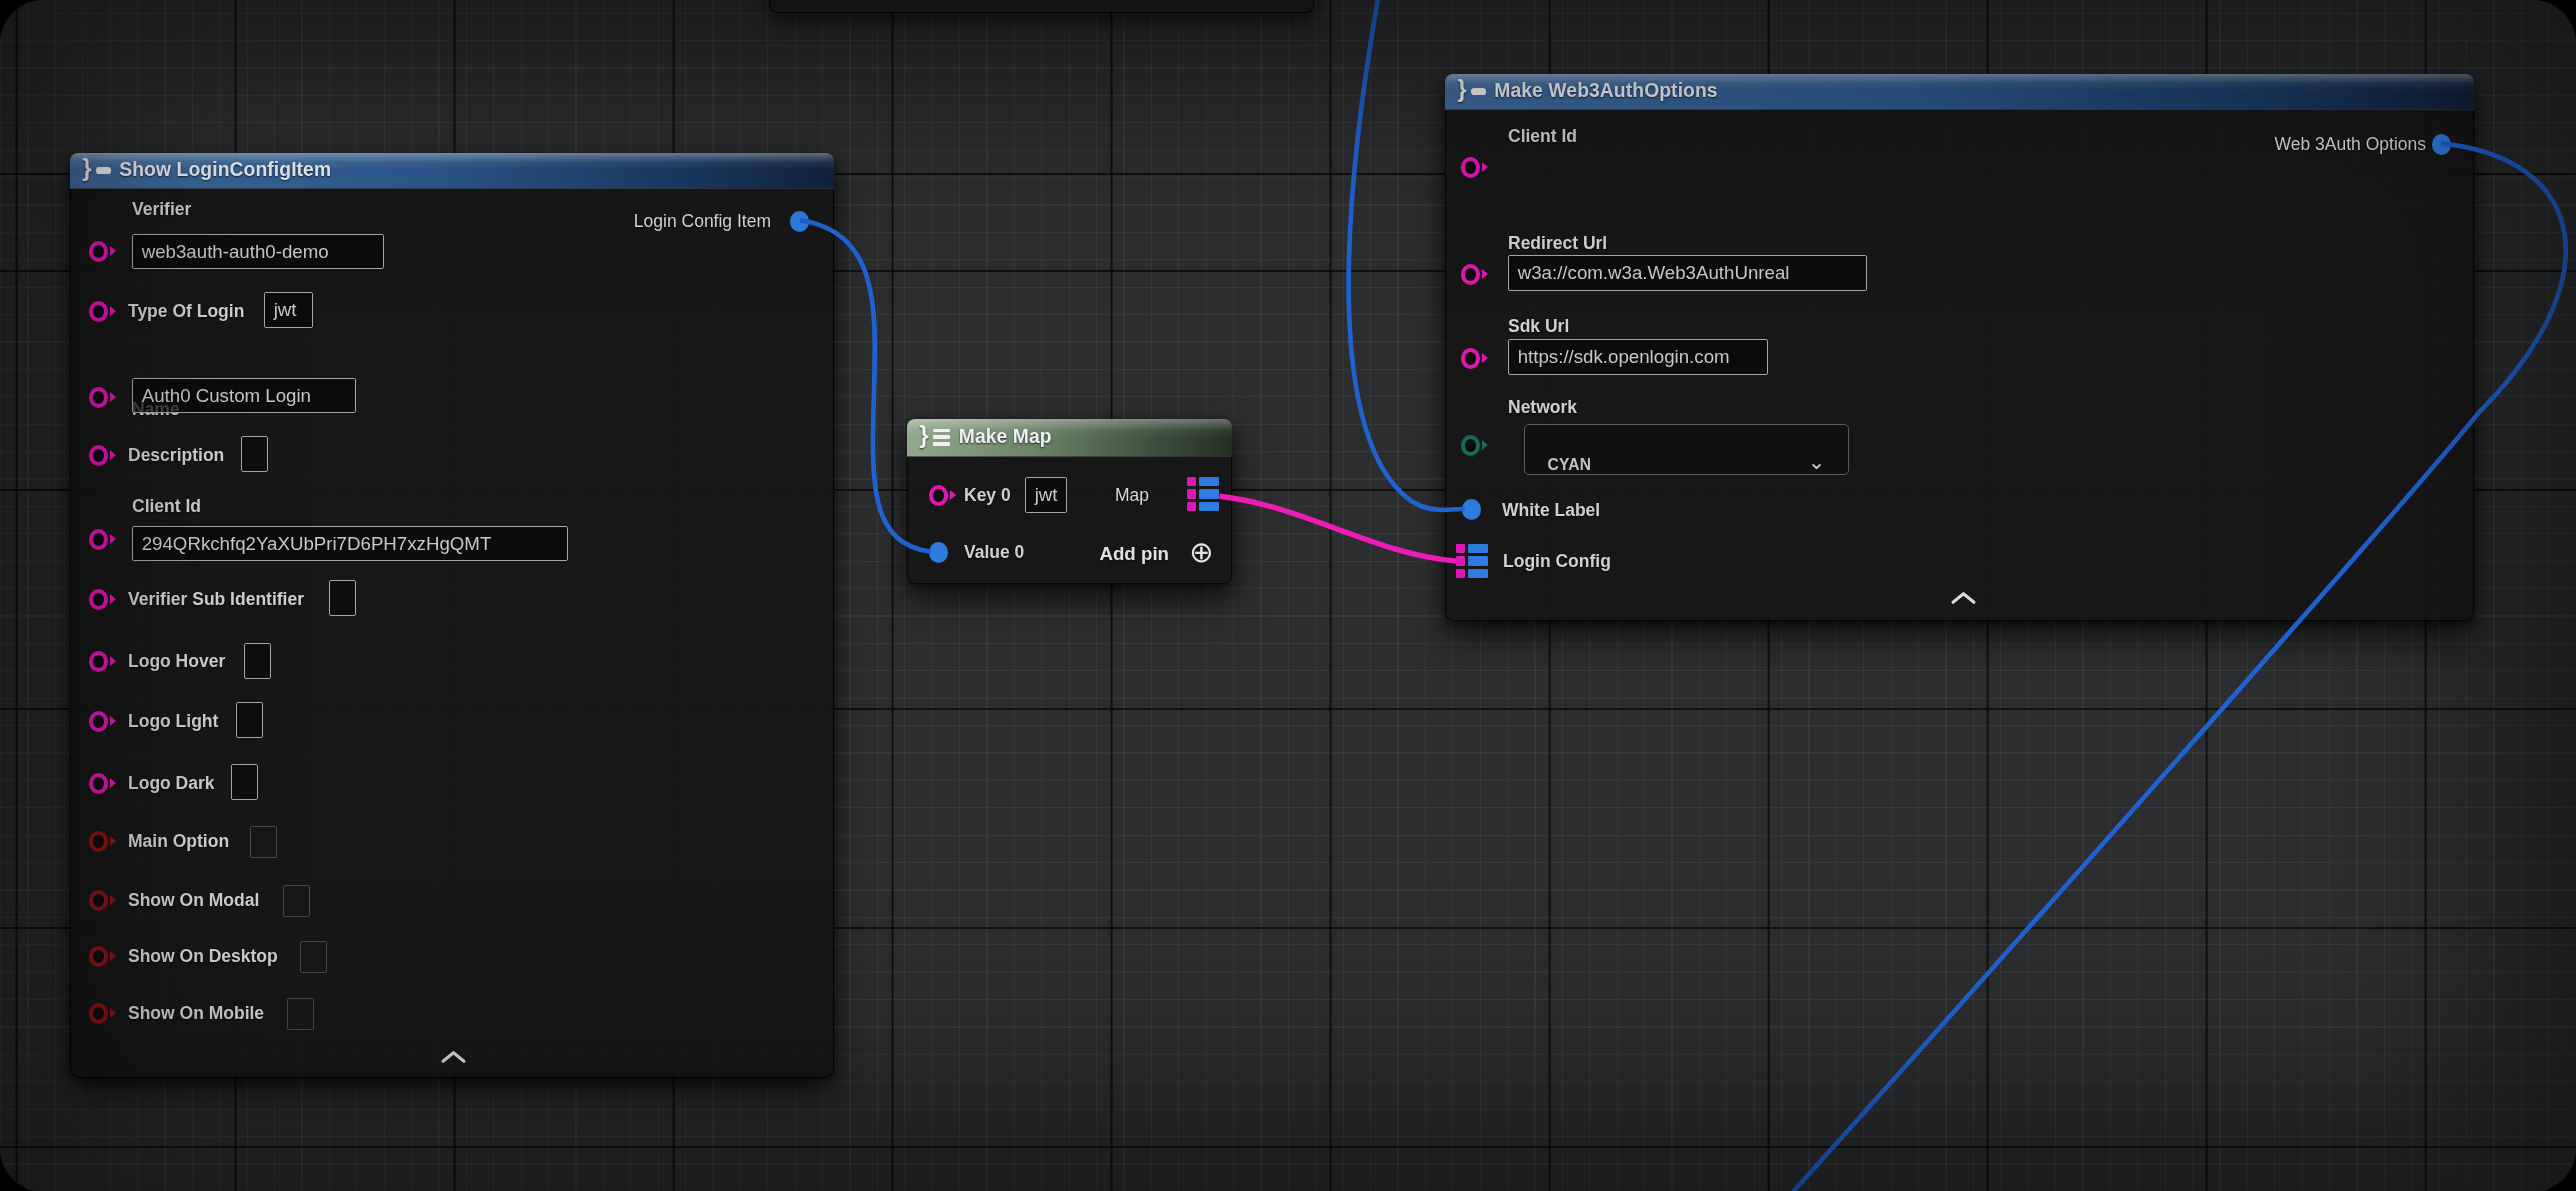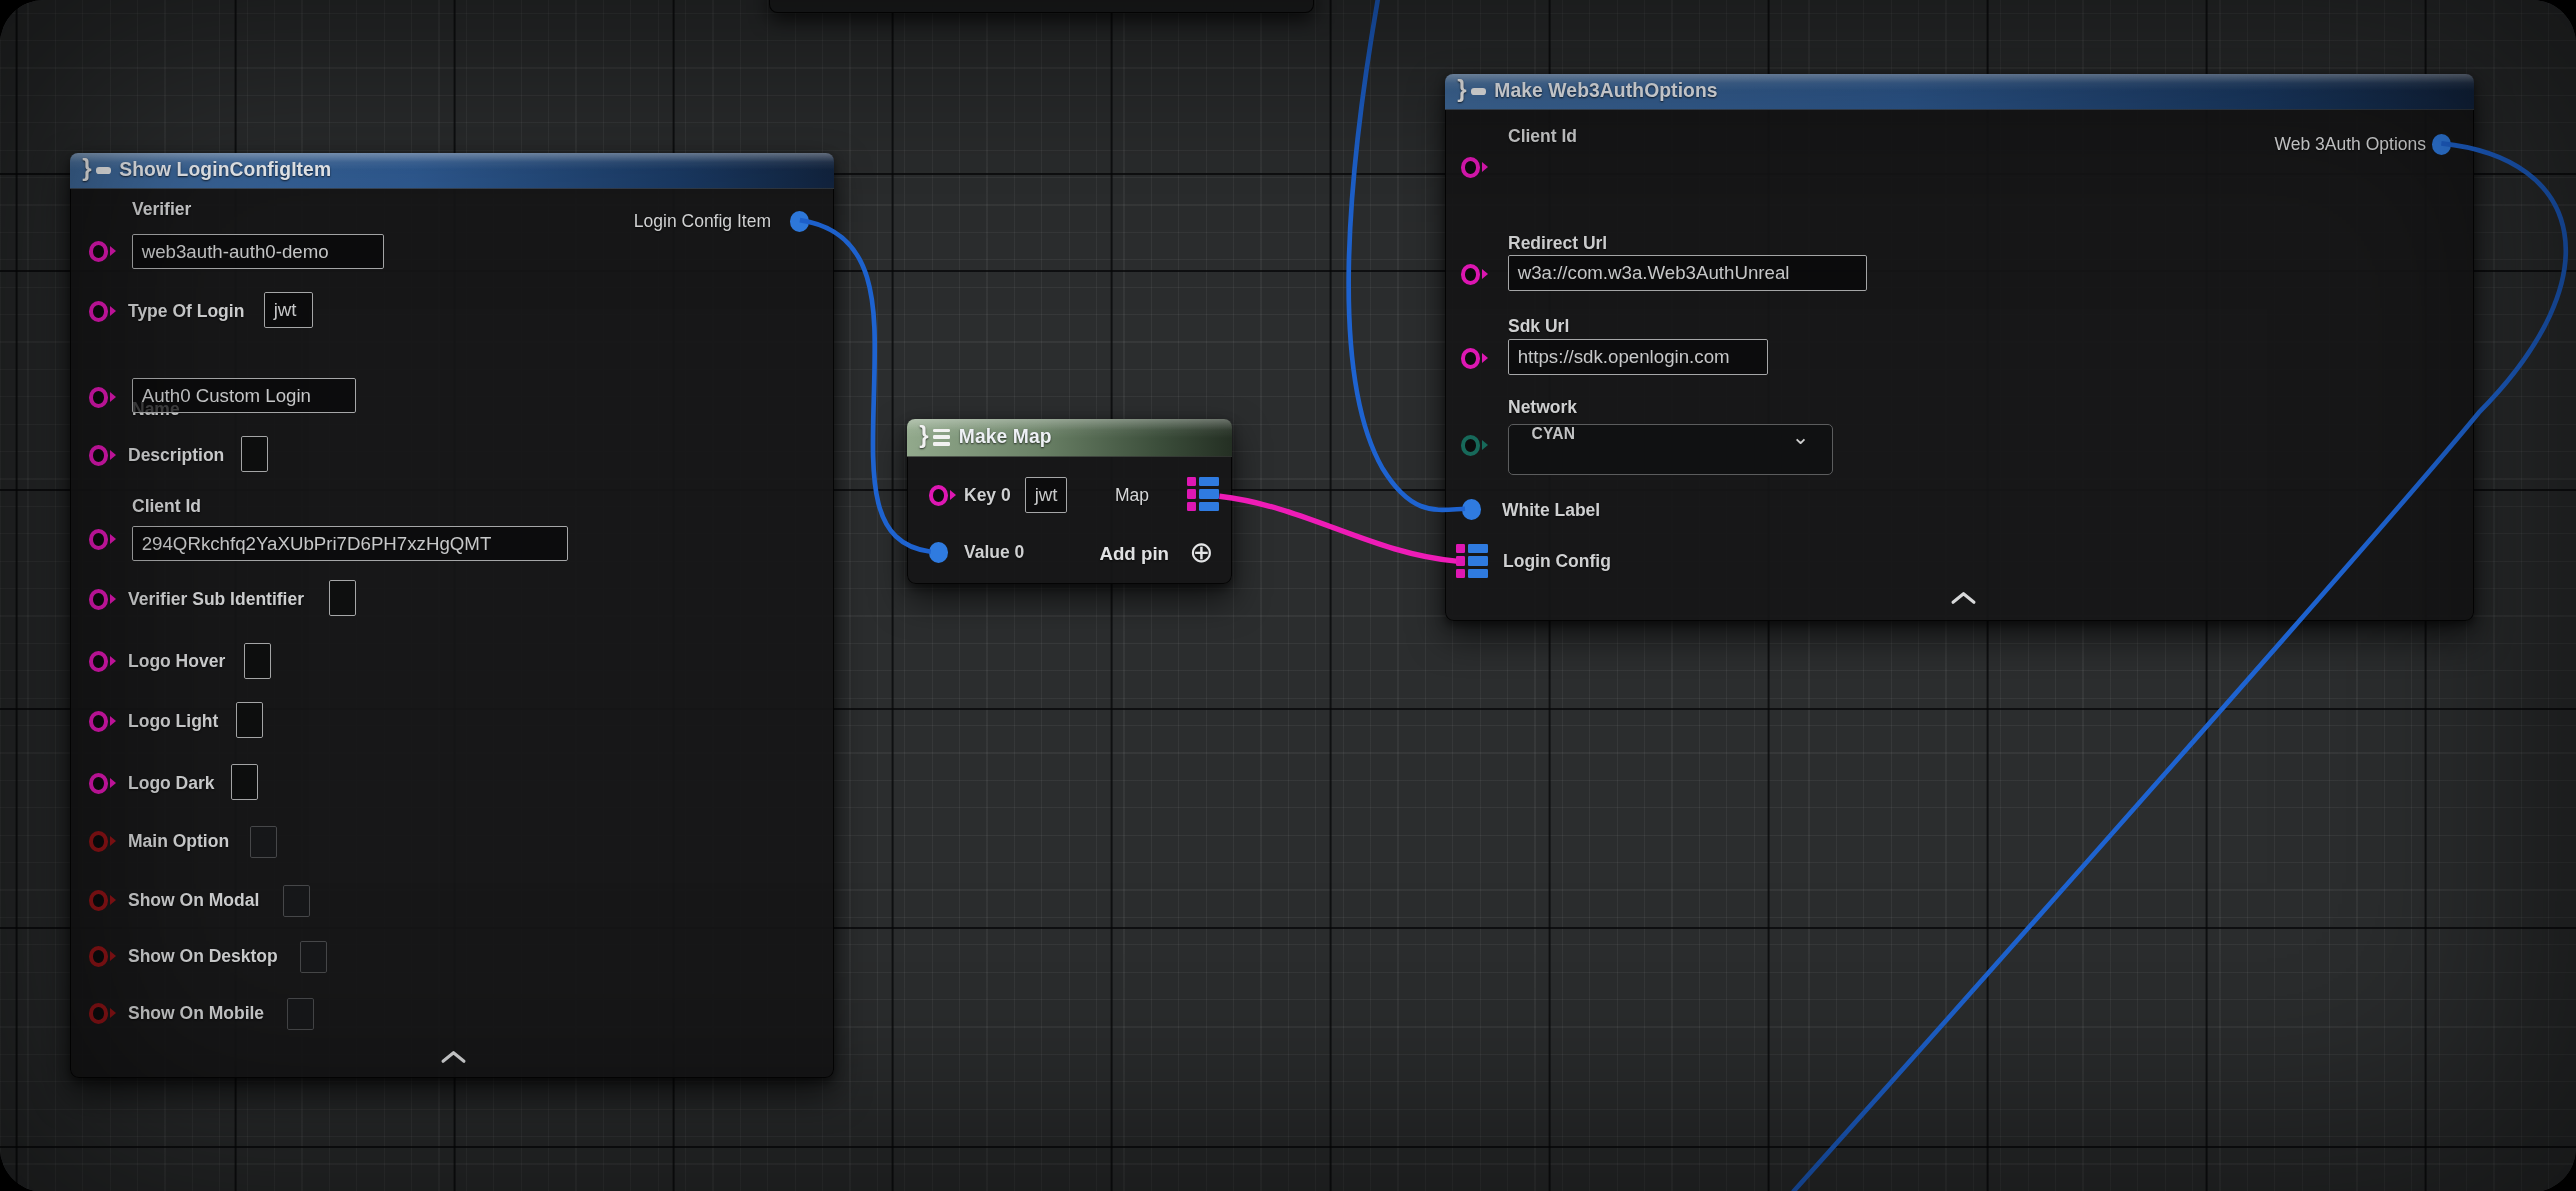--- a/index.html
+++ b/index.html
@@ -59,22 +59,22 @@
   .strbox{position:absolute;width:27.4px;height:36px;background:rgba(8,9,10,.55);
     border:1.9px solid #a6a7a8;border-radius:1.9px;}
   .boolbox{position:absolute;width:27.4px;height:32px;background:#17181a;
     border:1.9px solid #47484a;border-radius:1.9px;}
   .bigbox{position:absolute;background:rgba(8,9,10,.72);border:1.9px solid #a6a7a8;border-radius:1.9px;
     color:#c7c8c9;font-size:18.7px;white-space:nowrap;overflow:hidden;}
   .bigbox .txt{position:absolute;left:8.7px;top:7.5px;}
   .hscroll{position:absolute;left:7.5px;bottom:7.5px;width:460px;height:15px;
     background:#8d8f90;border-radius:6.9px;}
   .dropdown{position:absolute;background:#101112;border:1.2px solid #5c5d5e;border-radius:5px;
-    display:flex;align-items:flex-start;justify-content:space-between;padding:0 22.4px;
-    color:#c2c3c4;font-size:15.6px;font-weight:700;letter-spacing:0.3px;}
+    display:flex;align-items:flex-end;justify-content:space-between;padding:0 22.4px;
+    color:#c2c3c4;font-size:15.6px;font-weight:700;letter-spacing:0.3px;margin-left:16px;}
   .dd-chev{font-size:21px;color:#cfcfcf;font-weight:400;}
   .mapicon{position:absolute;width:34px;height:36px;display:grid;
     grid-template-columns:9.4px 20px;grid-auto-rows:9.4px;gap:3.1px;}
   .mapicon i{display:block;border-radius:1.2px;}
   .mapicon .k{background:var(--pin-string);}
   .mapicon .v{background:var(--pin-object);}
   .chev{position:absolute;width:31px;height:16px;}
   .addpin-ico{position:absolute;font-size:29px;color:#e3e4e5;line-height:1;}
   .addpin-lbl{position:absolute;font-size:18.7px;font-weight:700;color:#e0e1e2;white-space:nowrap;
     text-shadow:0 1.2px 1.9px rgba(0,0,0,.6);}

